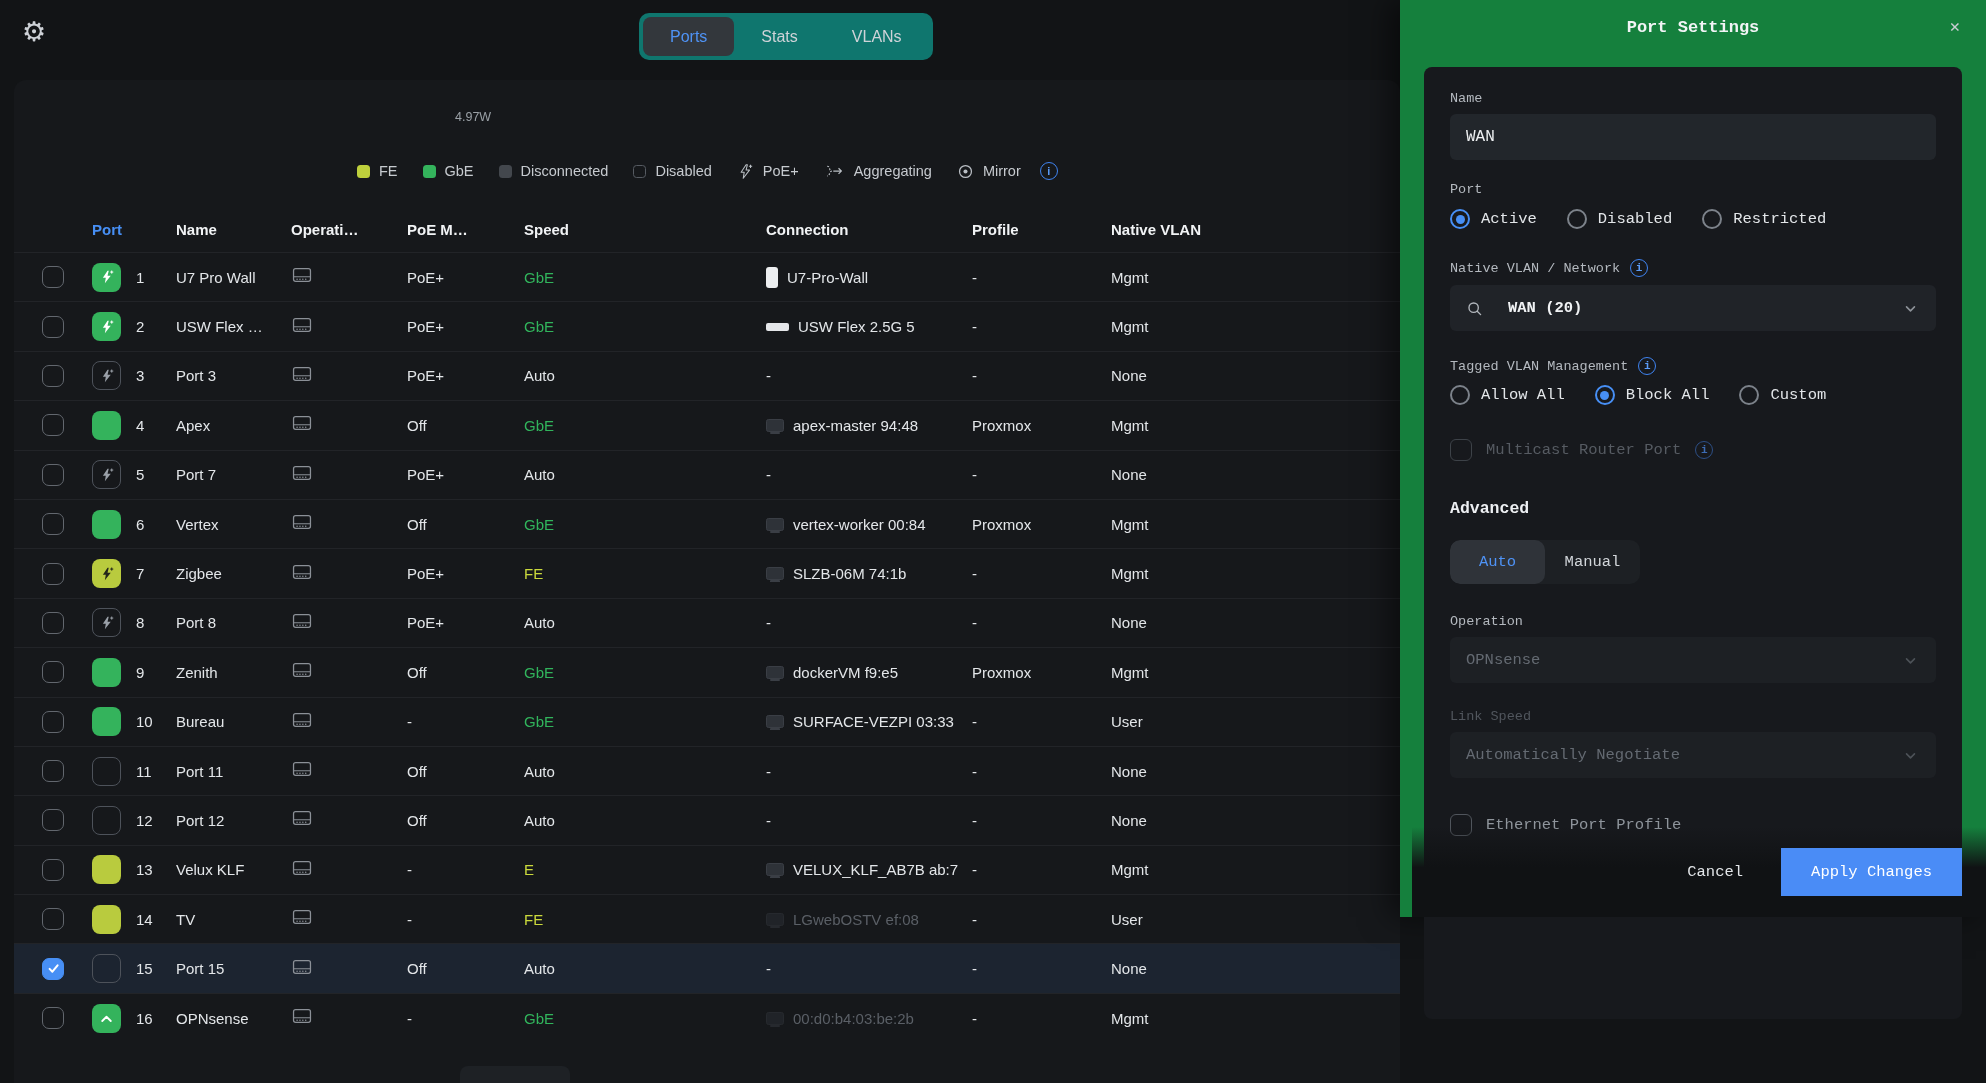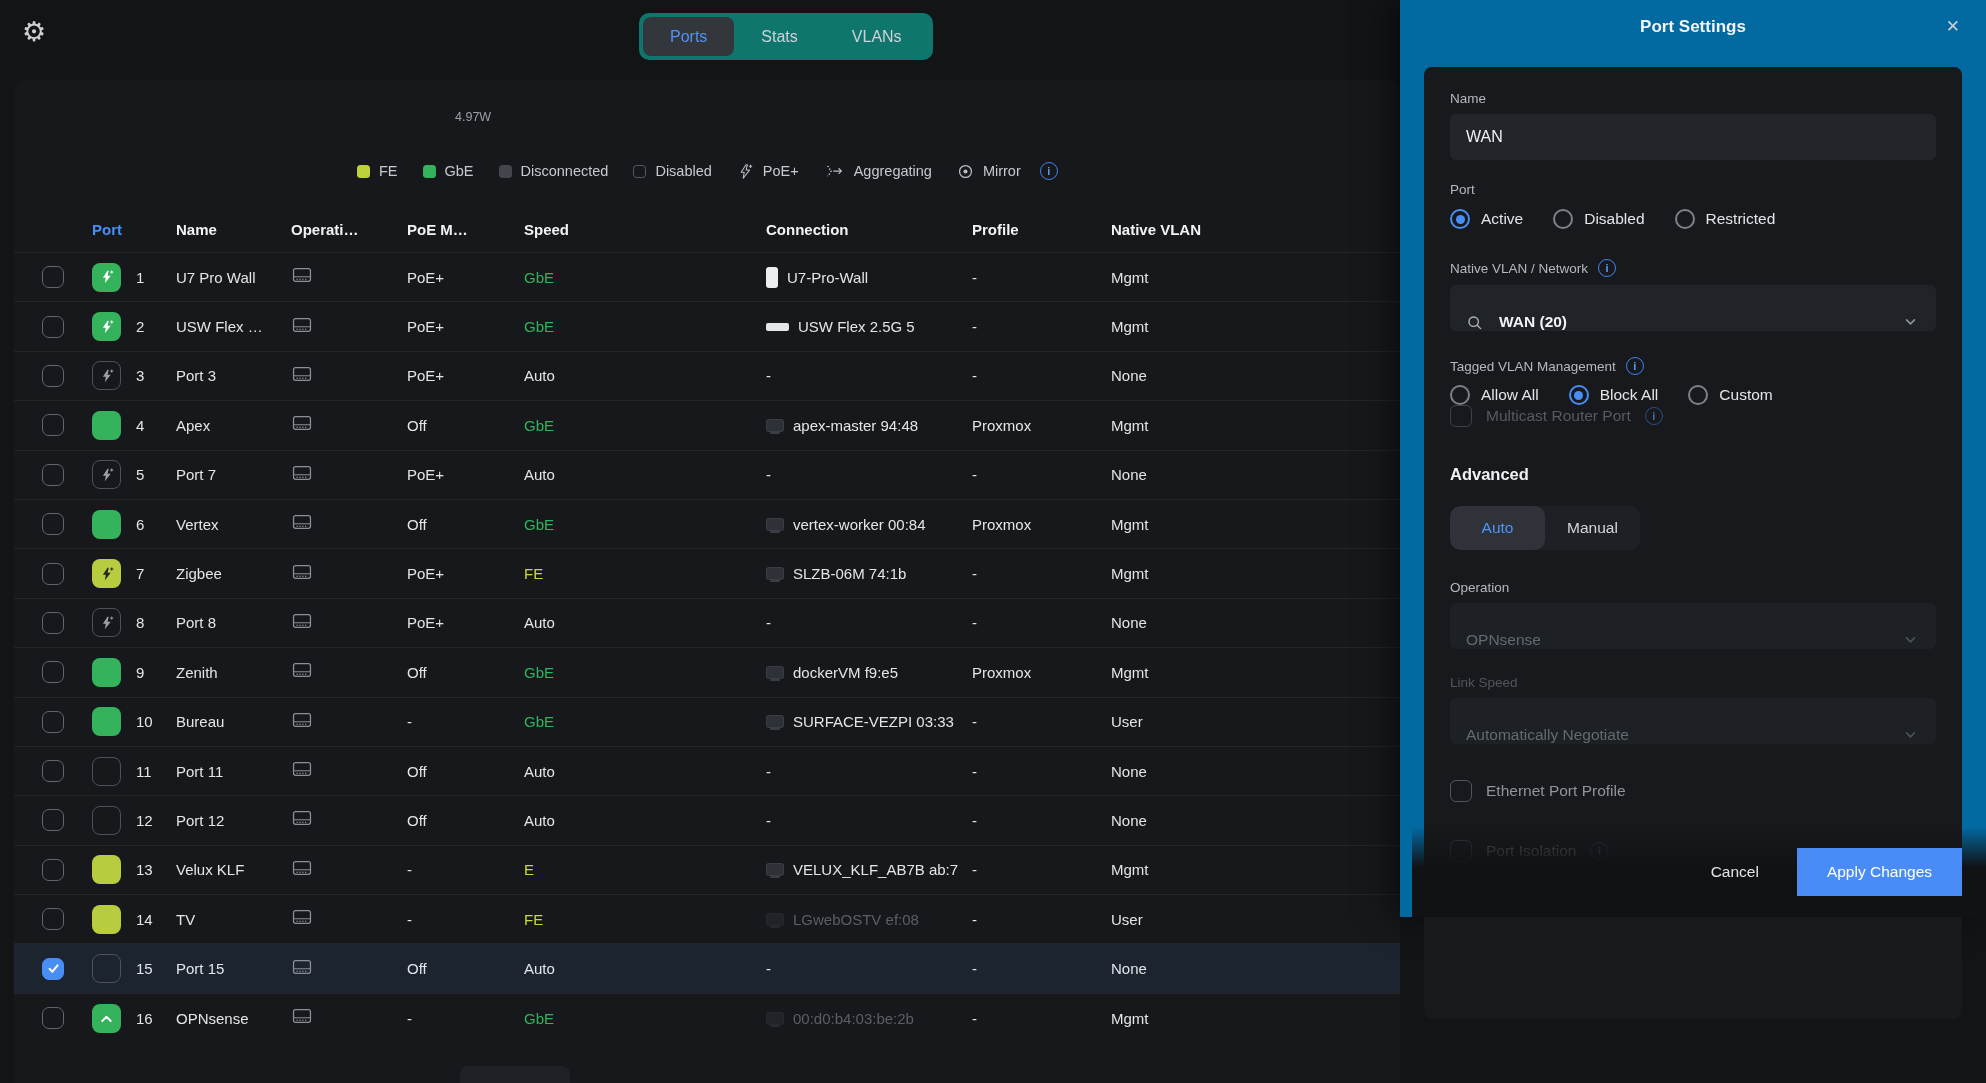--- a/index.html
+++ b/index.html
@@ -64,56 +64,56 @@
   .ci-sw { width:23px; height:8px; background:#e4e6e9; border-radius:2px; flex:none; }
   .ci-host { width:18px; height:13px; background:#2e3238; border:1px solid #3a3e45; border-radius:2.5px;
              position:relative; flex:none; }
   .ci-host::after { content:""; position:absolute; left:3px; right:3px; bottom:-3.5px; height:2.5px;
                     background:#3a3e45; border-radius:1px; }
   .dimicon { opacity:.45; }
   .bottom-chip { position:absolute; left:446px; top:986px; width:110px; height:30px; background:#1e2125;
                  border-radius:8px; }
 
   
-  .drawer { position:absolute; right:0; top:0; width:586px; height:917px; background:#0369a1;
-            box-shadow:-10px 0 28px rgba(0,0,0,.5); }
+  .drawer { position:absolute; right:0; top:0; width:586px; height:917px; background:#15803d;
+            box-shadow:-10px 0 28px rgba(0,0,0,.5);font-family:Liberation Mono, monospace; }
   .drawer-head { position:relative; height:54px; display:flex; align-items:center; justify-content:center; }
   .drawer-head h2 { font-size:17px; font-weight:bold; color:#f2f4f6; }
   .close { position:absolute; right:26px; top:16px; font-size:17px; color:#c9cdd2; cursor:pointer; }
   .card { margin:13px 24px 0; background:#17191d; border-radius:8px; padding:24px 26px; height:952px;
           overflow:hidden; position:relative; }
   .flabel { display:block; font-size:13.5px; color:#b4b9bf; }
   .flabel.dim { color:#51565d; }
   .flabel-row { display:flex; align-items:center; gap:10px; font-size:13.5px; color:#b4b9bf; }
   .tinput { margin-top:8px; height:46px; background:#22262b; border:none; border-radius:6px; width:100%;
             color:#eef0f2; font-size:16px; padding:0 16px; font-family:inherit; }
   .radio-row { display:flex; align-items:center; gap:30px; margin-top:12px; }
   .radio { display:flex; align-items:center; gap:11px; font-size:15.5px; color:#e3e6e9; cursor:pointer; }
   .rdot { width:20px; height:20px; border-radius:50%; border:2px solid #7c828a; display:inline-flex;
           align-items:center; justify-content:center; flex:none; }
   .radio.sel .rdot { border-color:#478ff5; }
   .radio.sel .rdot::after { content:""; width:9px; height:9px; border-radius:50%; background:#478ff5; }
   .dropdown { margin-top:8px; height:46px; background:#202328; border-radius:6px; display:flex;
-              align-items:flex-end; padding:0 16px; gap:16px; cursor:pointer; }
+              align-items:center; padding:0 16px; gap:25px; cursor:pointer; }
   .dropdown b { font-size:15.5px; color:#f0f2f4; font-weight:bold; }
   .dropdown .chev { margin-left:auto; }
   .dropdown.disabled { background:#1d2024; }
   .dropdown.disabled .dval { font-size:15.5px; color:#646a72; }
   .check-row { display:flex; align-items:center; gap:14px; font-size:15.5px; color:#8f959c; }
   .check-row .cb { width:22px; height:22px; border:1.5px solid #50555c; border-radius:6px; flex:none; }
   .check-row.dim { color:#565b62; }
   .check-row.dim .cb { border-color:#3d4248; }
   .check-row.fade { opacity:.55; }
   .adv { font-size:16.5px; font-weight:bold; color:#eef0f3; margin-top:38px; }
   .segmented { margin-top:22px; width:190px; height:44px; background:#1d2024; border-radius:10px;
                display:flex; overflow:hidden; }
   .seg { flex:1; display:flex; align-items:center; justify-content:center; font-size:15.5px;
          color:#d2d6da; cursor:pointer; border-radius:10px; }
   .seg.active { background:#2f3339; color:#4f93f6; } .mt22{margin-top:22px} .mt26{margin-top:26px}
-  .mt30{margin-top:30px} .mt34{} .mt36{margin-top:36px} .mt38{margin-top:38px}
+  .mt30{margin-top:30px} .mt34{margin-top:34px} .mt36{margin-top:36px} .mt38{margin-top:38px}
   .drawer-footer { position:absolute; left:12px; right:0; bottom:0; height:90px; display:flex; align-items:center;
                    justify-content:flex-end; padding:0 24px; gap:38px;
                    background:linear-gradient(180deg, rgba(16,18,20,0) 0%, #101214 45%); }
   .cancel { font-size:15.5px; color:#e2e5e8; cursor:pointer; }
   .apply { height:48px; padding:0 30px; background:#4a8cf6; color:#fff; border:none; border-radius:0;
            font-size:15.5px; font-family:inherit; cursor:pointer; }
 </style>
 </head>
 <body>
 

